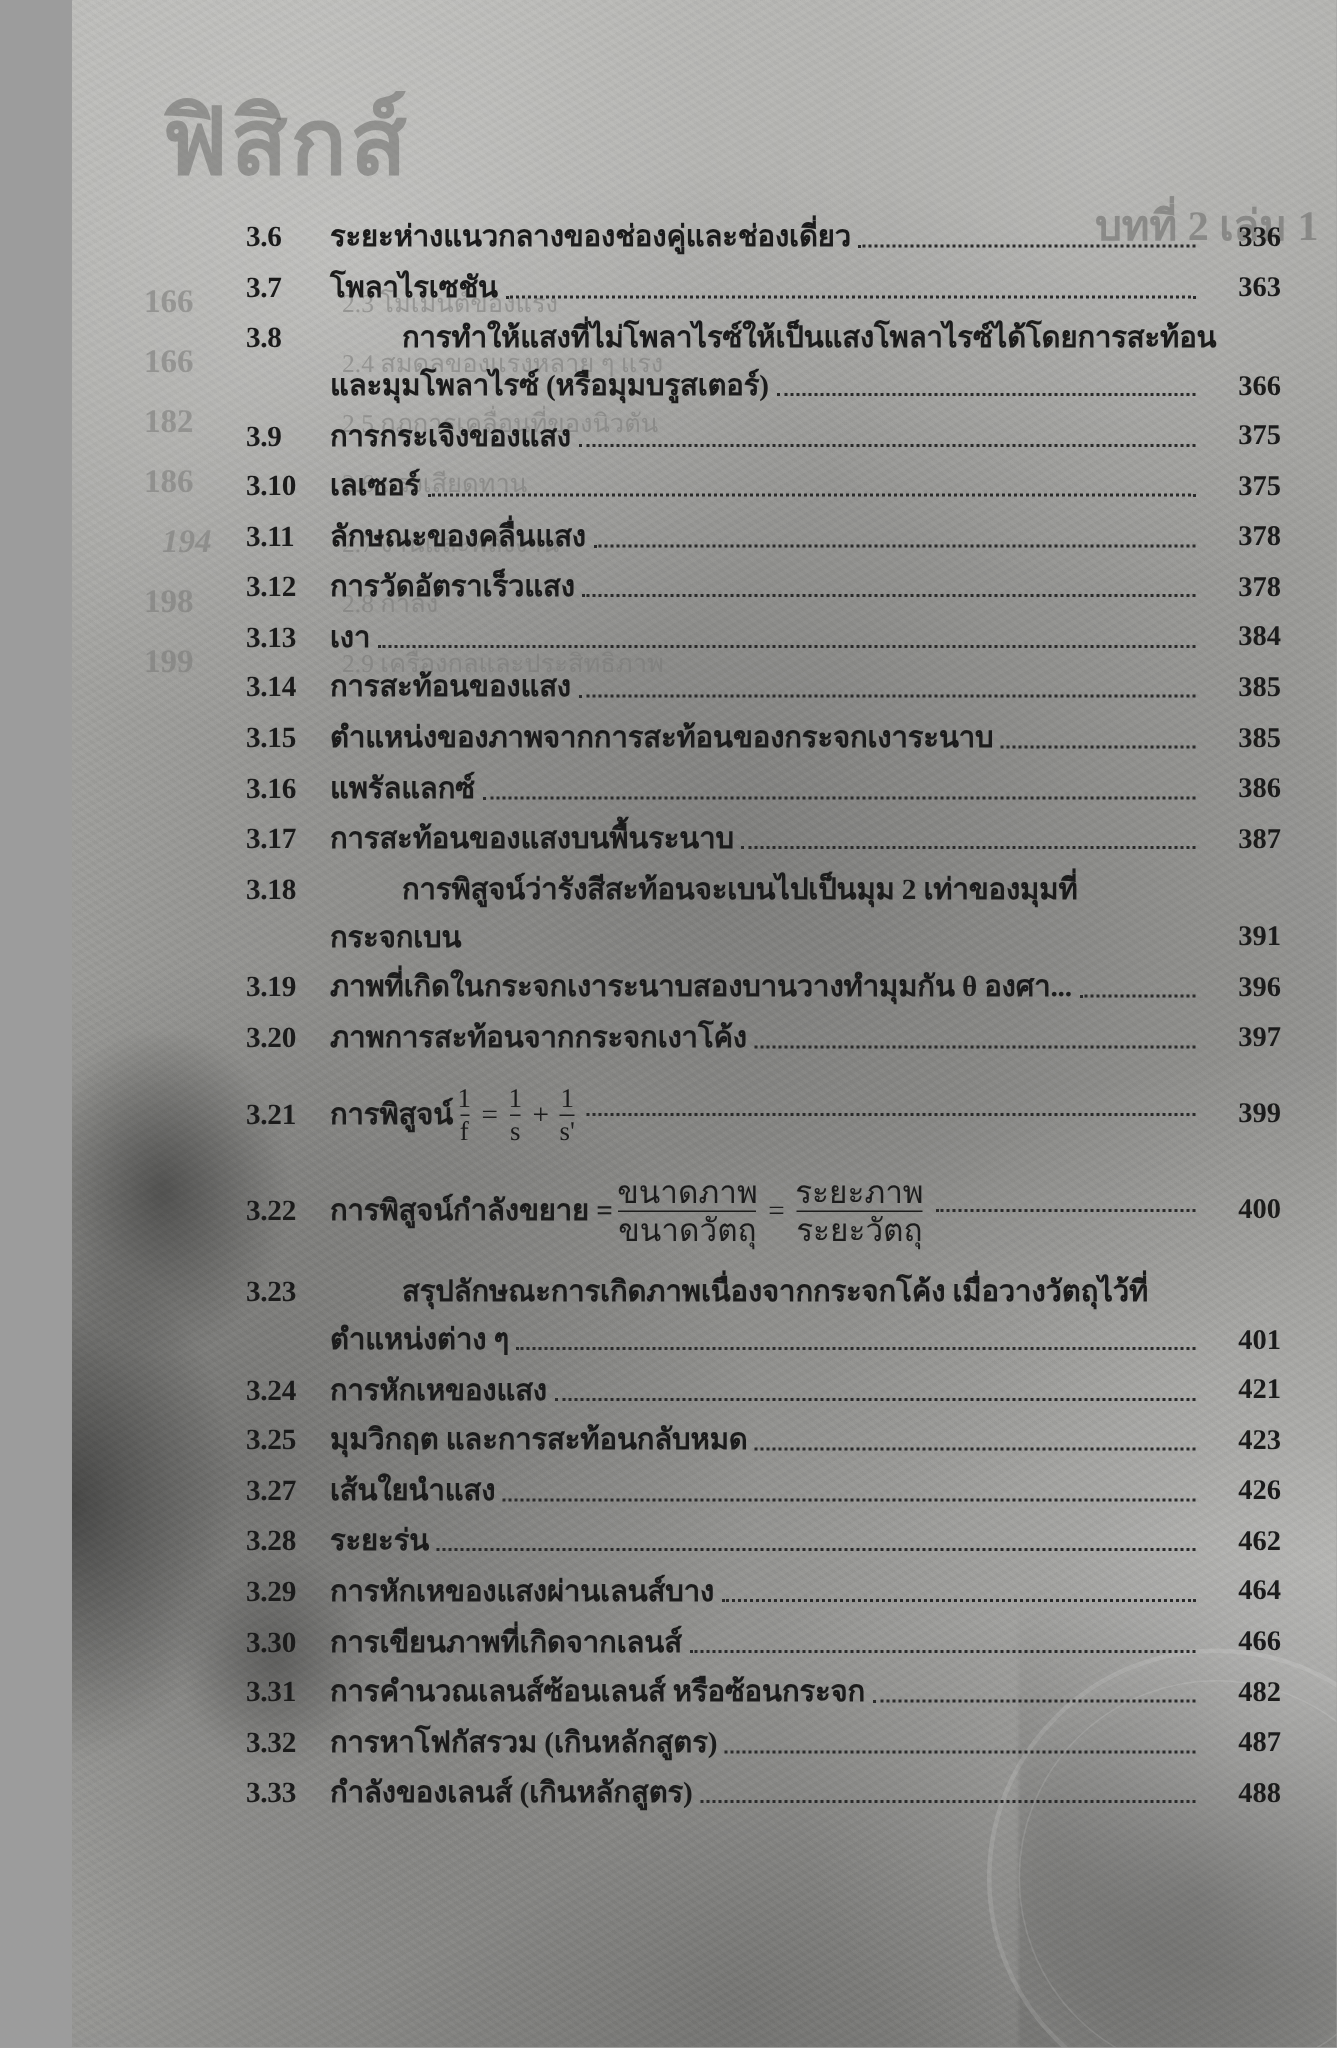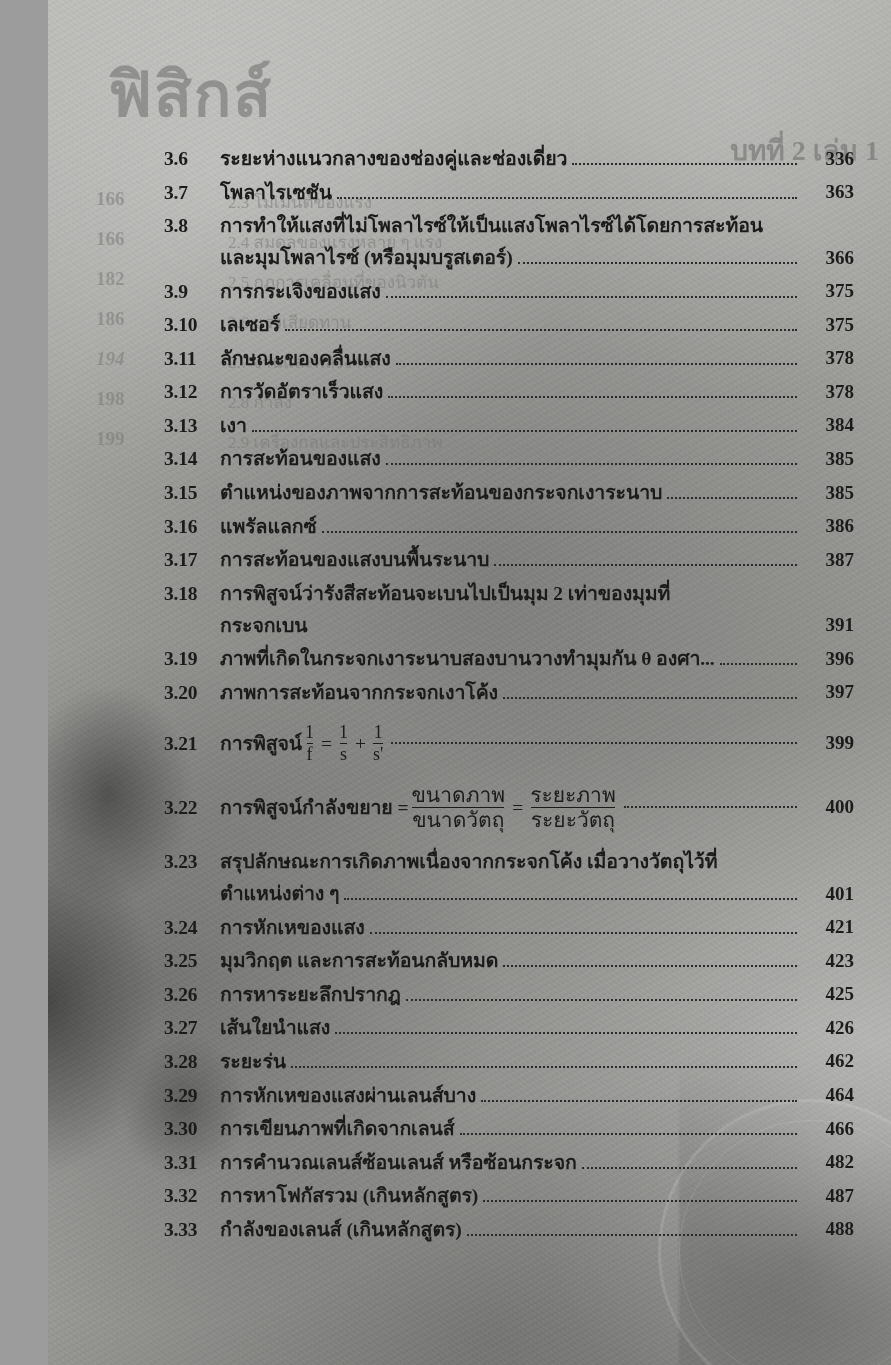--- a/index.html
+++ b/index.html
@@ -88,39 +88,39 @@
     color: rgba(108,108,106,0.55);
     letter-spacing: 2px;
   }
   .ghost-chap {
     right: 60px; top: 128px;
     font-size: 28px;
     font-weight: bold;
     color: rgba(110,110,108,0.6);
   }
   .ghost-line { font-size: 17px; }
-  .ghost-num { font-size: 19px; font-weight: bold; text-align: right; }
+  .ghost-num { font-size: 22px; font-weight: bold; text-align: right; }
 
   
   .toc {
     position: absolute;
     left: 116px;
     top: 148px;
     width: 690px;
     color: #1b1b1b;
   }
   .row {
     display: flex;
     align-items: flex-end;
     font-size: 19.5px;
     line-height: 1.08;
     margin-bottom: 12.5px;
     justify-content: space-between;
   }
-  .row.tight { margin-bottom: 11px; }
+  .row.tight { margin-bottom: 11px; gap: 48px; }
   .num {
     flex: 0 0 auto;
     width: 56px;
     text-align: left;
     font-weight: 600;
     letter-spacing: -0.2px;
   }
   .txt {
     flex: 0 1 auto;
     white-space: nowrap;
@@ -184,21 +184,21 @@
   <div class="ghost ghost-line" style="left:180px; top:268px;">2.5 กฎการเคลื่อนที่ของนิวตัน</div>
   <div class="ghost ghost-line" style="left:180px; top:308px;">2.6 แรงเสียดทาน</div>
   <div class="ghost ghost-line" style="left:180px; top:348px;">2.7 งานและพลังงาน</div>
   <div class="ghost ghost-line" style="left:180px; top:388px;">2.8 กำลัง</div>
   <div class="ghost ghost-line" style="left:180px; top:428px;">2.9 เครื่องกลและประสิทธิภาพ</div>
 
   <div class="ghost ghost-num" style="left:48px; top:188px;">166</div>
   <div class="ghost ghost-num" style="left:48px; top:228px;">166</div>
   <div class="ghost ghost-num" style="left:48px; top:268px;">182</div>
   <div class="ghost ghost-num" style="left:48px; top:308px;">186</div>
-  <div class="ghost ghost-num" style="left:48px; top:348px;font-style:italic;">194</div>
+  <div class="ghost ghost-num" style="left:60px; top:348px;font-style:italic;">194</div>
   <div class="ghost ghost-num" style="left:48px; top:388px;">198</div>
   <div class="ghost ghost-num" style="left:48px; top:428px;">199</div>
 
   <div class="toc">
 
     <div class="row">
       <span class="num">3.6</span>
       <span class="txt">ระยะห่างแนวกลางของช่องคู่และช่องเดี่ยว</span>
       <span class="dots"></span>
       <span class="page">336</span>
@@ -373,26 +373,20 @@
       <span class="page">421</span>
     </div>
 
     <div class="row">
       <span class="num">3.25</span>
       <span class="txt">มุมวิกฤต และการสะท้อนกลับหมด</span>
       <span class="dots"></span>
       <span class="page">423</span>
     </div>
 
-    <div class="row">
-      <span class="num">3.26</span>
-      <span class="txt">การหาระยะลึกปรากฎ</span>
-      <span class="dots"></span>
-      <span class="page">425</span>
-    </div>
 
     <div class="row">
       <span class="num">3.27</span>
       <span class="txt">เส้นใยนำแสง</span>
       <span class="dots"></span>
       <span class="page">426</span>
     </div>
 
     <div class="row">
       <span class="num">3.28</span>

